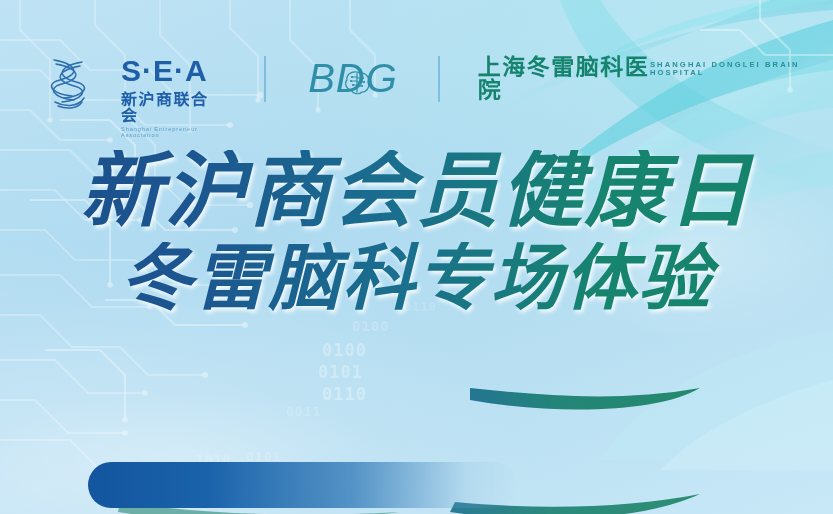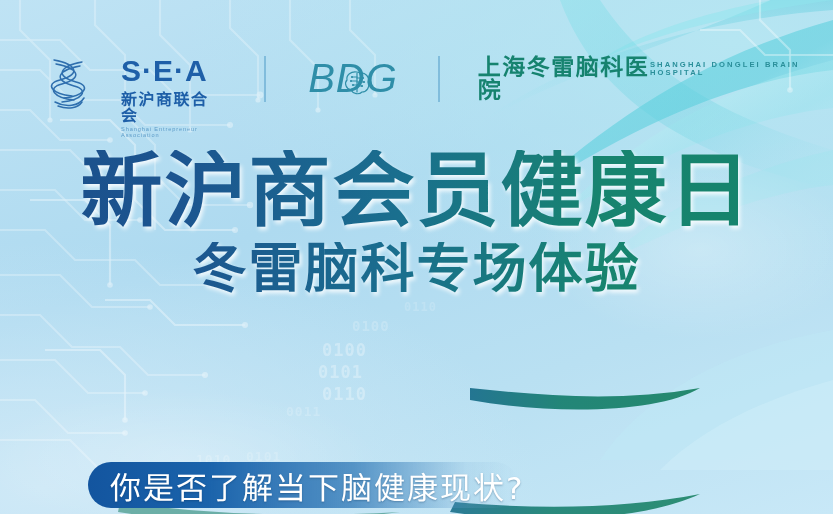--- a/index.html
+++ b/index.html
@@ -73,28 +73,28 @@
   .hosp-en{
     font-size:7.6px;font-weight:700;color:#2a8f9a;letter-spacing:2.1px;
     margin-top:5px;
   }
 
   
   .title-wrap{position:absolute;left:0;top:150px;width:833px;}
   .tline{
     text-align:center;
     font-family:"Liberation Serif","DejaVu Serif",serif;
-    font-weight:700;
+    font-weight:700;font-style:italic;
     font-size:82px;line-height:1.03;letter-spacing:2px;
     background:linear-gradient(95deg,#1b4f8a 0%,#1c5590 22%,#1a6f8e 48%,#17846f 72%,#15836b 100%);
     -webkit-background-clip:text;background-clip:text;
     color:transparent;-webkit-text-fill-color:transparent;
     filter:drop-shadow(2px 3px 2px rgba(255,255,255,.85));
   }
-  .tline.l2{font-size:54px;margin-top:8px;}
+  .tline.l2{font-size:72px;margin-top:8px;}
 
   .swoosh{position:absolute;left:0;top:150px;width:833px;height:220px;}
 
   
   .subtitle{
     position:absolute;left:0;top:394px;width:833px;text-align:center;
     font-size:30px;font-weight:700;letter-spacing:2px;
     font-family:"DejaVu Sans","Liberation Sans",sans-serif;
     background:linear-gradient(95deg,#15559c 0%,#16599c 30%,#17786f 72%,#17896b 100%);
     -webkit-background-clip:text;background-clip:text;
@@ -293,16 +293,15 @@
     <svg class="svg-full" viewBox="0 0 833 514" xmlns="http://www.w3.org/2000/svg">
       <path d="M470,238 C545,246 620,252 700,238 C660,262 560,266 470,250 Z" fill="url(#sg)" opacity=".95"></path>
       <path d="M455,352 C540,360 630,358 700,344 C640,372 530,374 450,362 Z" fill="url(#sg)" opacity=".9"></path>
       <path d="M120,352 C200,364 300,368 400,362 C300,376 195,374 118,362 Z" fill="#1d7f66" opacity=".55"></path>
     </svg>
   </div>
 
 
   <div class="pill-wrap">
     <div class="pill-bg"></div>
-    <div class="pill-text">你是否了解当下脑健康现状?</div>
   </div>
 
 </div>
 
 </body></html>

